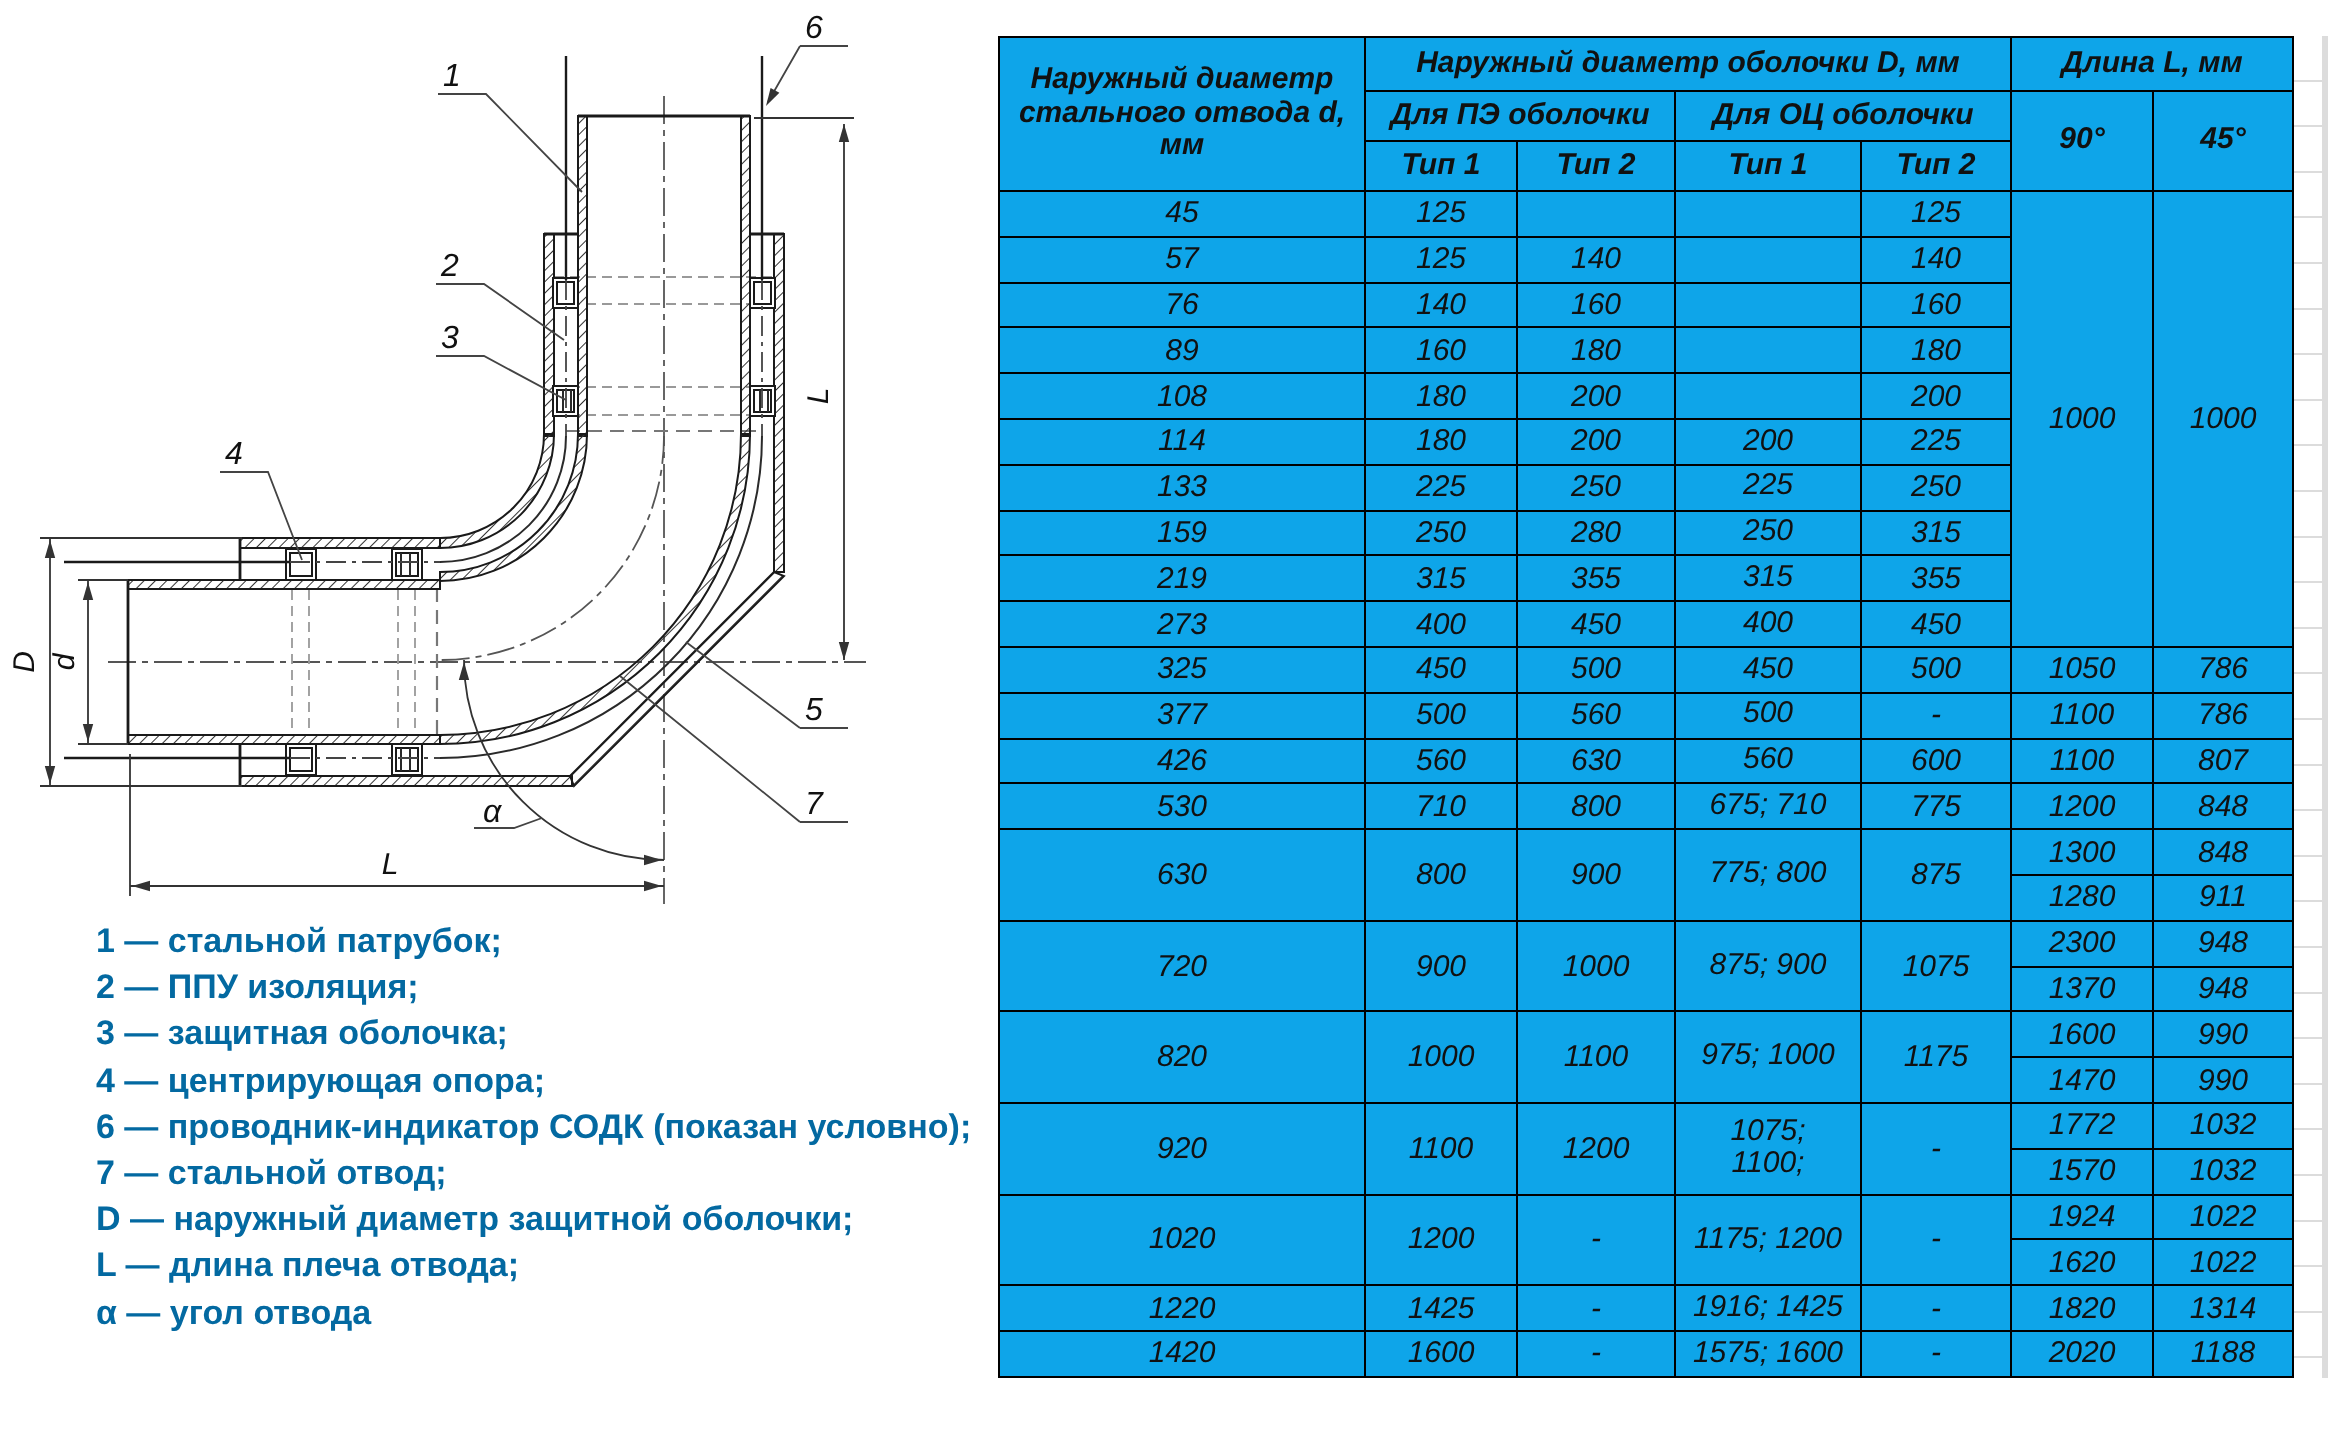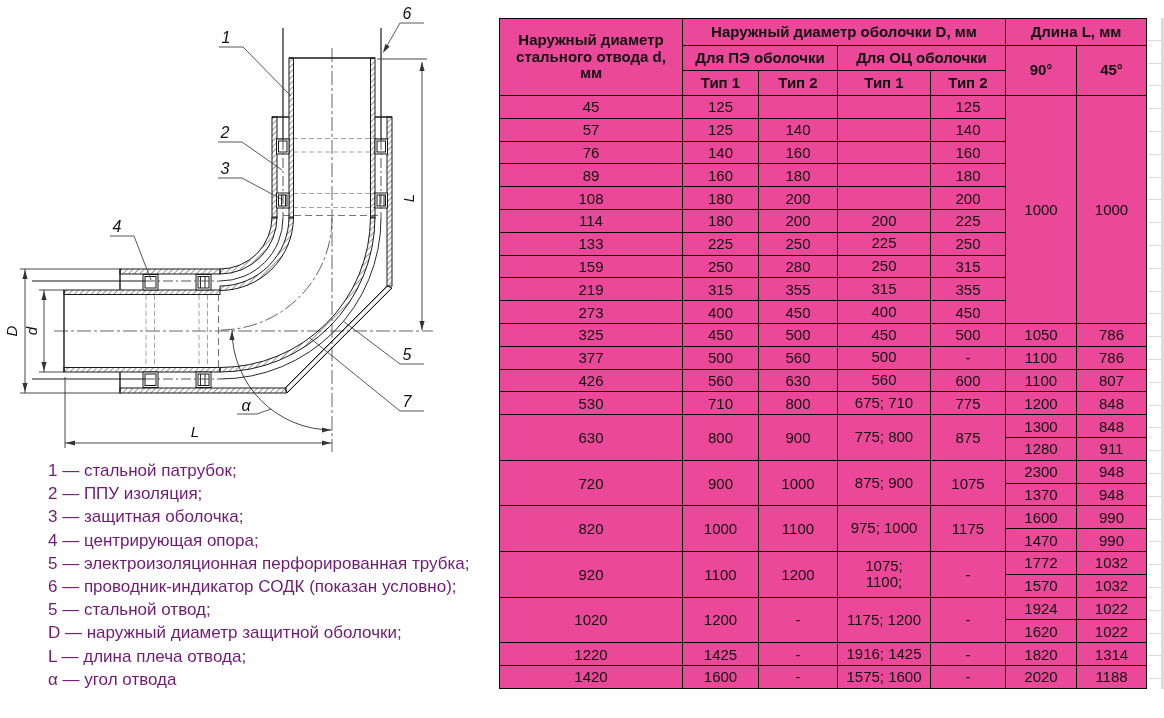--- a/index.html
+++ b/index.html
@@ -19,25 +19,25 @@
   .wall{fill:url(#hatch);stroke:#1a1a1a;stroke-width:1;}
   .sup{fill:#fff;stroke:#1a1a1a;stroke-width:1;}
   .dim{stroke:#333;stroke-width:0.9;fill:none;}
   .arr{fill:#333;stroke:none;}
   .lead{stroke:#444;stroke-width:0.9;fill:none;}
   .dlab{font:italic 15px "Liberation Sans",sans-serif;fill:#111;text-anchor:middle;}
   .clab{font:italic 16px "Liberation Sans",sans-serif;fill:#111;text-anchor:middle;}
   
   #legend{
     position:absolute;left:48px;top:459px;width:450px;
-    font-size:17px;line-height:23.2px;color:#701a75;white-space:nowrap;
+    font-size:17px;line-height:23.2px;color:#0369a1;white-space:nowrap;font-weight:bold;
   }
   
   #table-wrap{position:absolute;left:499px;top:18px;}
-  table{border-collapse:collapse;table-layout:fixed;width:647px;background:#ec4899;}
+  table{border-collapse:collapse;table-layout:fixed;width:647px;background:#0ea5e9;font-style:italic;}
   th,td{border:1px solid #000;text-align:center;vertical-align:middle;padding:0 3px;overflow:hidden;}
   thead th{font-weight:bold;font-size:15px;line-height:1.12;}
   tbody td{font-size:15px;font-weight:400;}
   tr.h1{height:27px;} tr.h2{height:25px;} tr.h3{height:25px;}
   tr.dr{height:22.8px;}
   td.pre{white-space:pre-line;line-height:1.1;}
   
   #grid-strip{
     position:absolute;left:1147px;top:18px;width:17px;height:671px;
     background-image:
@@ -177,23 +177,22 @@
     <path class="lead" d="M400 411 H424 M400 411 L310 338"></path>
     <text class="clab" x="407" y="407">7</text>
   </g>
 </svg>
 
 <div id="legend">
   <div>1 — стальной патрубок;</div>
   <div>2 — ППУ изоляция;</div>
   <div>3 — защитная оболочка;</div>
   <div>4 — центрирующая опора;</div>
-  <div>5 — электроизоляционная перфорированная трубка;</div>
   <div>6 — проводник-индикатор СОДК (показан условно);</div>
-  <div>5 — стальной отвод;</div>
+  <div>7 — стальной отвод;</div>
   <div>D — наружный диаметр защитной оболочки;</div>
   <div>L — длина плеча отвода;</div>
   <div>α — угол отвода</div>
 </div>
 
 <div id="table-wrap">
   <table>
     <colgroup>
       <col style="width:183px">
         <col style="width:76px">

